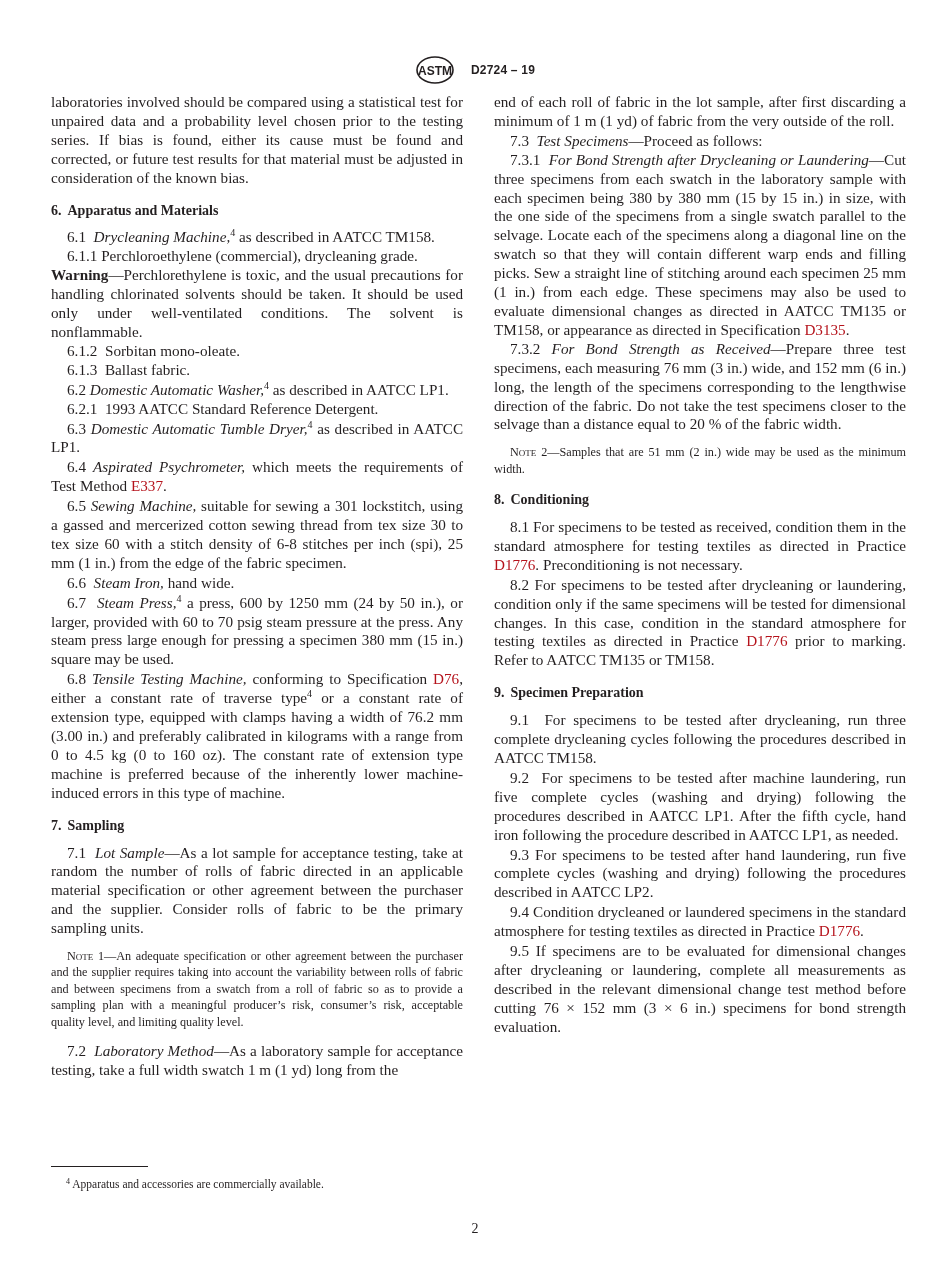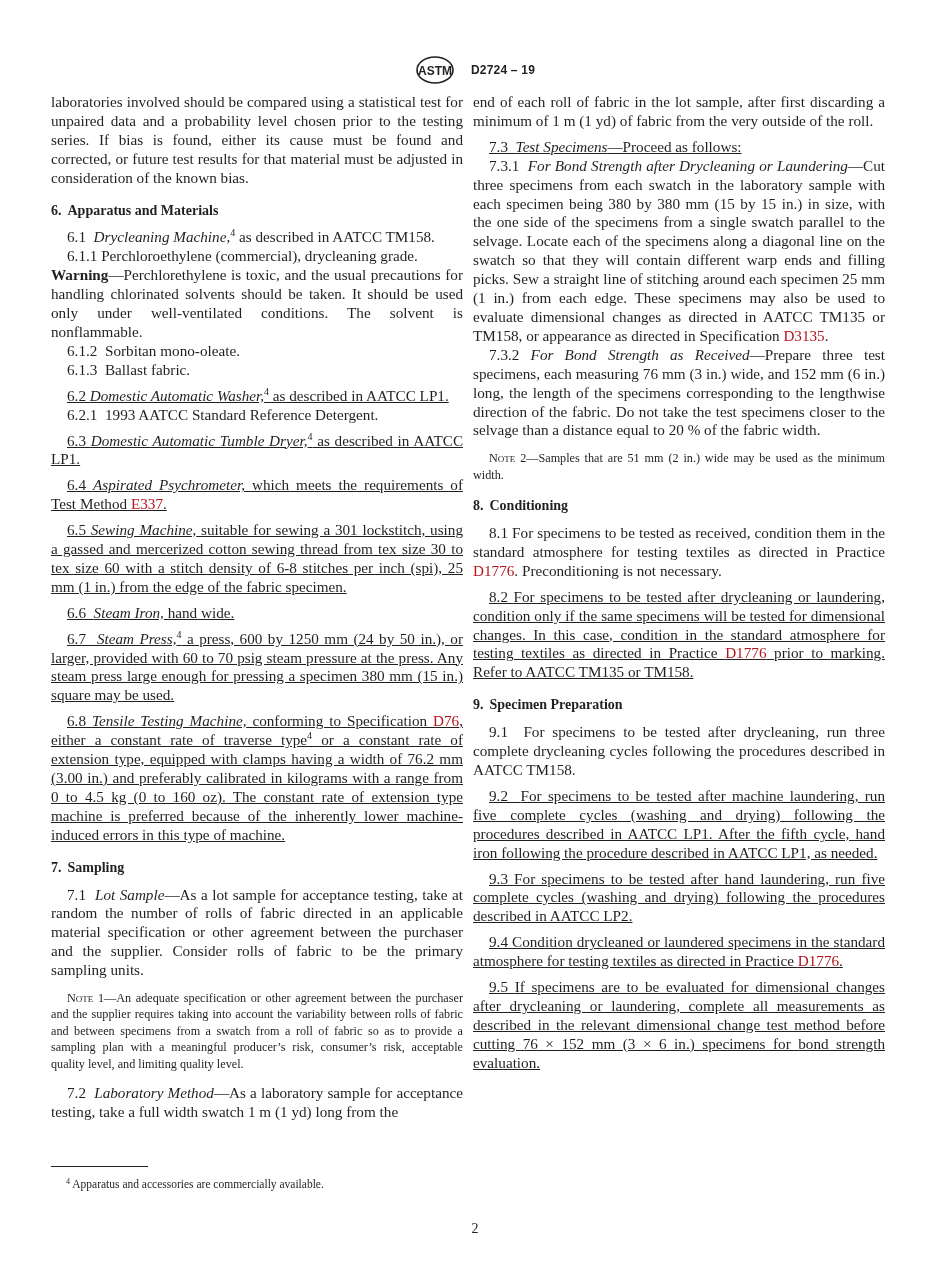--- a/index.html
+++ b/index.html
@@ -6,24 +6,24 @@
     body { width: 950px; height: 1272px; position: relative; overflow: hidden;
            font-family: "Liberation Serif", "DejaVu Serif", serif; color: #231f20; }
     .header { position: absolute; top: 52px; left: 0; width: 950px; height: 36px;
               display: flex; justify-content: center; align-items: center; gap: 16px; }
     .logo { width: 40px; height: 30px; }
     .designation { font-family: "Liberation Sans", "DejaVu Sans", sans-serif; font-weight: bold;
                    font-size: 12px; color: #231f20; letter-spacing: 0.2px; }
     .col { position: absolute; top: 93px; width: 412px; font-size: 15.2px; line-height: 18.9px;
            text-align: justify; }
     .col.left { left: 51px; }
-    .col.right { left: 473px; }
+    .col.right { left: 494px; }
     p { margin: 0; }
     .ind { text-indent: 16px; }
-    .gap { margin-top: 7px; text-decoration: underline; }
+    .gap { margin-top: 1px; }
     h2 { font-size: 14px; font-weight: bold; margin: 14px 0 8px 0; line-height: 18.9px; }
     h2 .num { margin-right: 6px; }
     em { font-style: italic; }
     .link { color: #b5121b; cursor: pointer; }
     sup { font-size: 10px; line-height: 0; vertical-align: 6px; }
     .note { font-size: 12.2px; line-height: 16.4px; margin-top: 10px; margin-bottom: 12px; }
     .note .label { font-variant: small-caps; }
     .footnote-rule { position: absolute; left: 51px; top: 1166px; width: 97px; height: 1px; background: #231f20; }
     .footnote { position: absolute; left: 66px; top: 1177px; font-size: 11.5px; line-height: 14px; }
     .footnote sup { font-size: 8px; vertical-align: 4px; }

